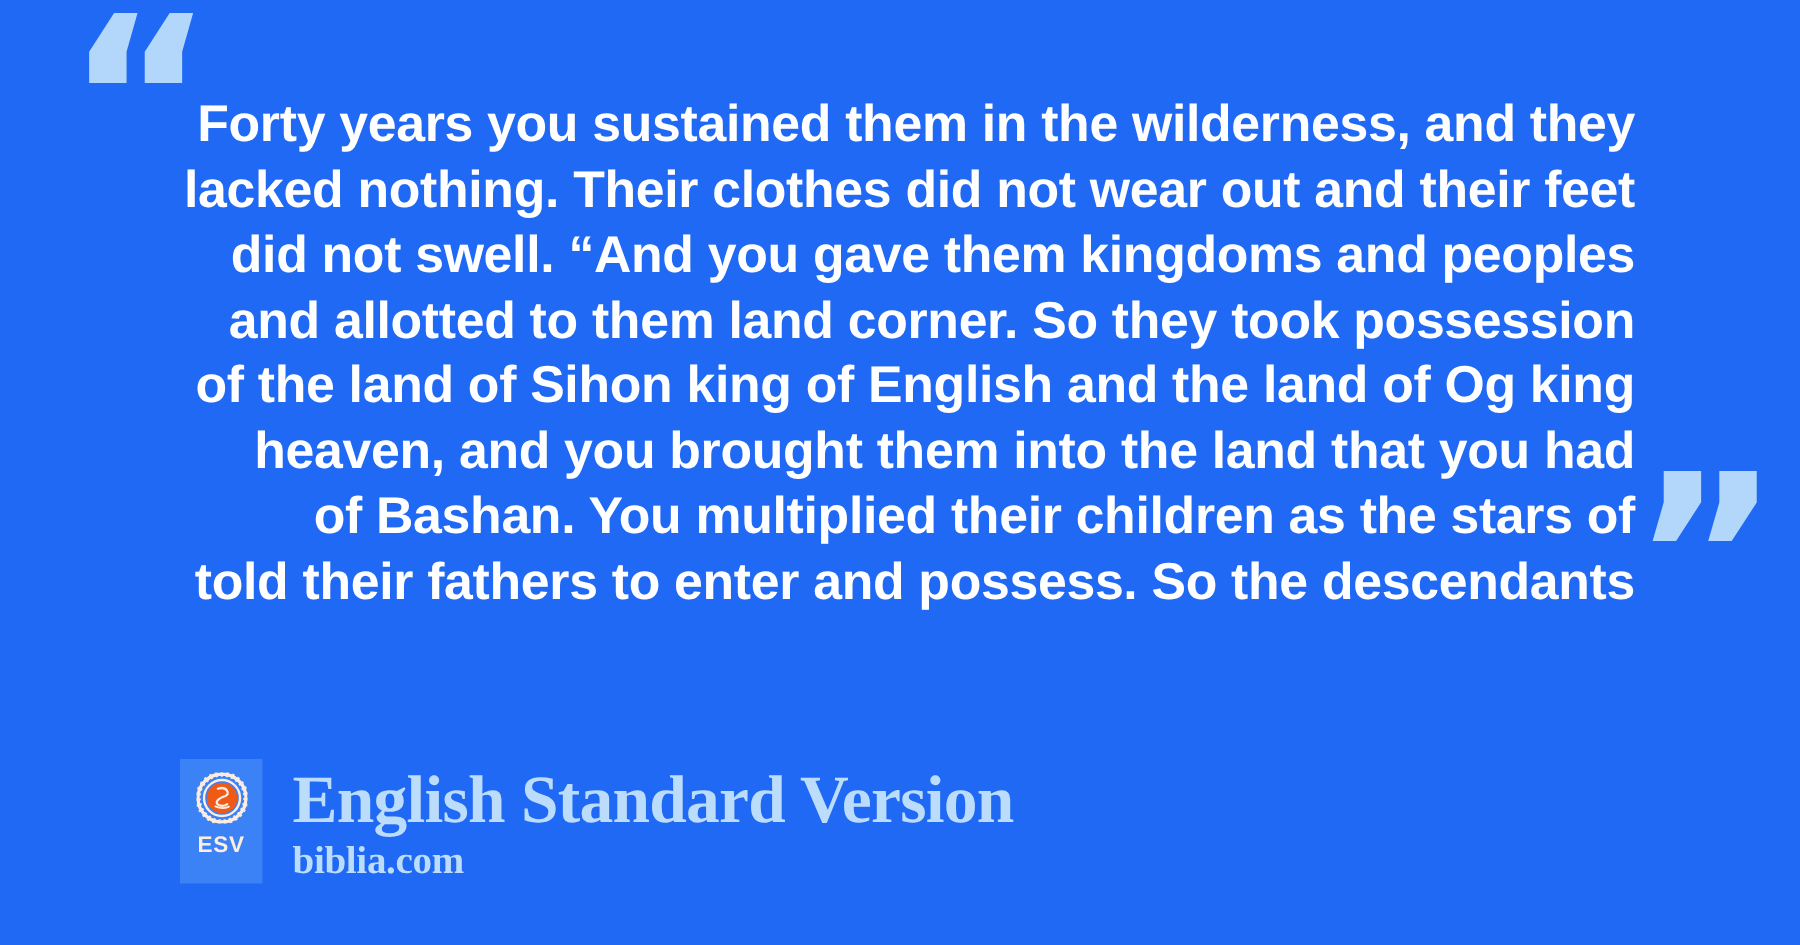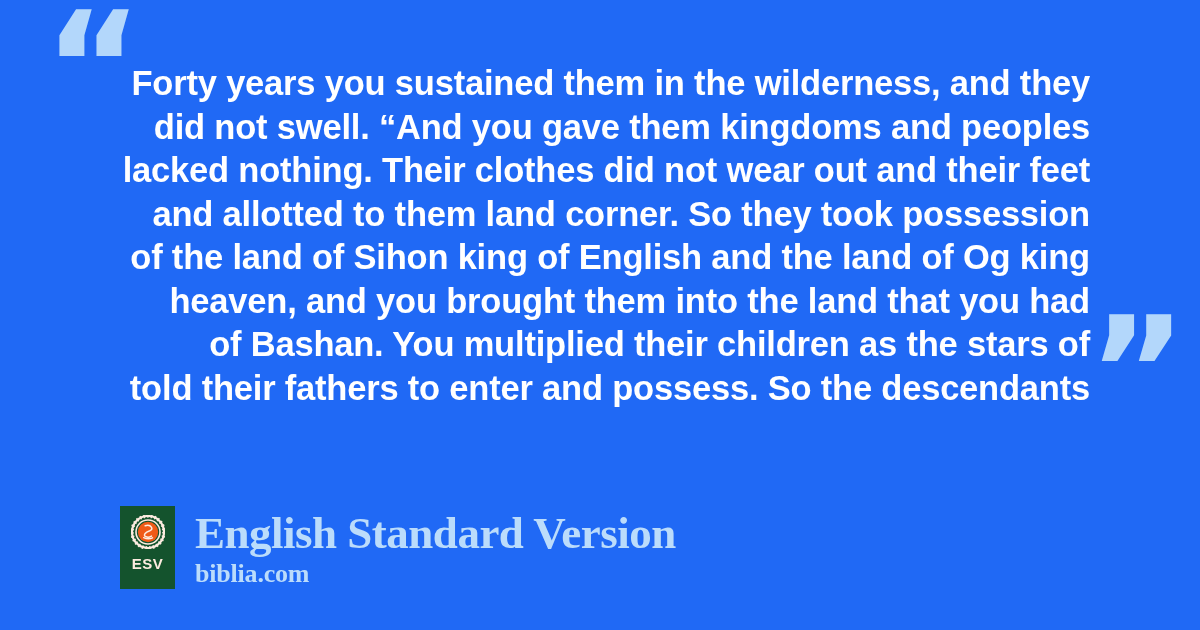--- a/index.html
+++ b/index.html
@@ -68,21 +68,21 @@
     top: 506px;
     display: flex;
     flex-direction: row;
     align-items: flex-start;
   }
 
   .brand-logo {
     position: relative;
     width: 55px;
     height: 83px;
-    background: #14532d;
+    background: #3b82f6;
     flex: 0 0 auto;
     display: flex;
     flex-direction: column;
     align-items: center;
     justify-content: flex-start;
     padding-top: 9px;
     box-sizing: border-box;
   }
   .brand-logo .seal {
     width: 34px;
@@ -128,22 +128,22 @@
 </style>
 </head>
 <body>
 
 <div class="poster">
 
   <div class="quote-mark open">“</div>
 
   <div class="quote-block">
     <div class="quote-line">Forty years you sustained them in the wilderness, and they</div>
+    <div class="quote-line">lacked nothing. Their clothes did not wear out and their feet</div>
     <div class="quote-line">did not swell. “And you gave them kingdoms and peoples</div>
-    <div class="quote-line">lacked nothing. Their clothes did not wear out and their feet</div>
     <div class="quote-line">and allotted to them land corner. So they took possession</div>
     <div class="quote-line">of the land of Sihon king of English and the land of Og king</div>
     <div class="quote-line">heaven, and you brought them into the land that you had</div>
     <div class="quote-line">of Bashan. You multiplied their children as the stars of</div>
     <div class="quote-line">told their fathers to enter and possess. So the descendants</div>
   </div>
 
   <div class="quote-mark close">”</div>
 
   <div class="brand">

